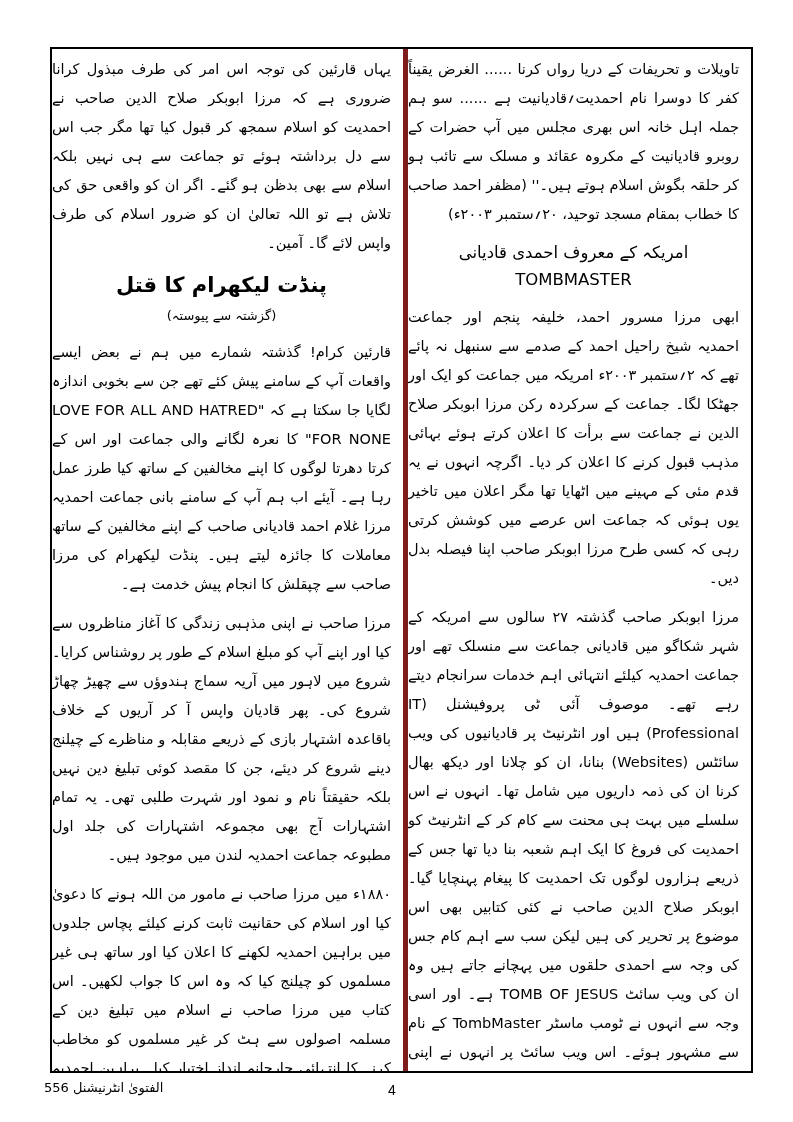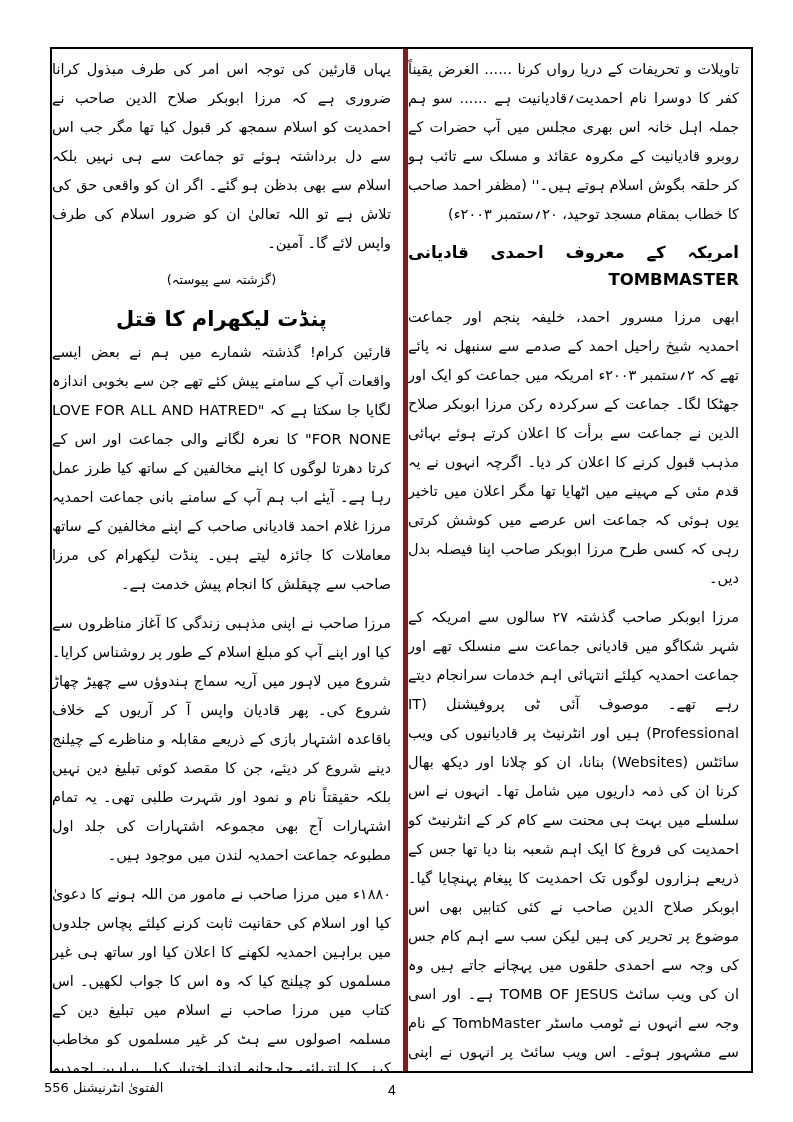--- a/index.html
+++ b/index.html
@@ -17,21 +17,21 @@
     position:absolute;top:0;height:100%;box-sizing:border-box;
     padding:6px 12px 4px 0;overflow:hidden;
     direction:rtl;text-align:justify;
     font-size:14.5px;line-height:29px;
   }
   .col-first{right:0;width:348px;border-left:5px solid #7f1d1d;}
   .col-second{left:0;width:351px;}
   .block{margin:0 0 10px 0;}
   .paragraph{}
   .heading{
-    font-weight:bold;font-size:16.5px;line-height:27px;
+    font-weight:normal;text-align:center;font-size:16.5px;line-height:27px;
     margin:10px 0 10px 0;
   }
   .heading-large{
     font-weight:bold;text-align:center;font-size:21px;line-height:30px;
     margin:12px 0 4px 0;
   }
   .subheading{
     text-align:center;font-size:13px;line-height:24px;margin:0 0 10px 0;
   }
   .footer-journal{
@@ -50,24 +50,24 @@
   <div class="col col-first">
       <div class="block paragraph">تاویلات و تحریفات کے دریا رواں کرنا ...... الغرض یقیناً کفر کا دوسرا نام احمدیت؍قادیانیت ہے ...... سو ہم جملہ اہل خانہ اس بھری مجلس میں آپ حضرات کے روبرو قادیانیت کے مکروہ عقائد و مسلک سے تائب ہو کر حلقہ بگوش اسلام ہوتے ہیں۔'' (مظفر احمد صاحب کا خطاب بمقام مسجد توحید، ۲۰؍ستمبر ۲۰۰۳ء)</div>
       <div class="block heading">
         <div>امریکہ کے معروف احمدی قادیانی TOMBMASTER</div>
       </div>
       <div class="block paragraph">ابھی مرزا مسرور احمد، خلیفہ پنجم اور جماعت احمدیہ شیخ راحیل احمد کے صدمے سے سنبھل نہ پائے تھے کہ ۲؍ستمبر ۲۰۰۳ء امریکہ میں جماعت کو ایک اور جھٹکا لگا۔ جماعت کے سرکردہ رکن مرزا ابوبکر صلاح الدین نے جماعت سے برأت کا اعلان کرتے ہوئے بہائی مذہب قبول کرنے کا اعلان کر دیا۔ اگرچہ انہوں نے یہ قدم مئی کے مہینے میں اٹھایا تھا مگر اعلان میں تاخیر یوں ہوئی کہ جماعت اس عرصے میں کوشش کرتی رہی کہ کسی طرح مرزا ابوبکر صاحب اپنا فیصلہ بدل دیں۔</div>
       <div class="block paragraph">مرزا ابوبکر صاحب گذشتہ ۲۷ سالوں سے امریکہ کے شہر شکاگو میں قادیانی جماعت سے منسلک تھے اور جماعت احمدیہ کیلئے انتہائی اہم خدمات سرانجام دیتے رہے تھے۔ موصوف آئی ٹی پروفیشنل (IT Professional) ہیں اور انٹرنیٹ پر قادیانیوں کی ویب سائٹس (Websites) بنانا، ان کو چلانا اور دیکھ بھال کرنا ان کی ذمہ داریوں میں شامل تھا۔ انہوں نے اس سلسلے میں بہت ہی محنت سے کام کر کے انٹرنیٹ کو احمدیت کی فروغ کا ایک اہم شعبہ بنا دیا تھا جس کے ذریعے ہزاروں لوگوں تک احمدیت کا پیغام پہنچایا گیا۔ ابوبکر صلاح الدین صاحب نے کئی کتابیں بھی اس موضوع پر تحریر کی ہیں لیکن سب سے اہم کام جس کی وجہ سے احمدی حلقوں میں پہچانے جاتے ہیں وہ ان کی ویب سائٹ TOMB OF JESUS ہے۔ اور اسی وجہ سے انہوں نے ٹومب ماسٹر TombMaster کے نام سے مشہور ہوئے۔ اس ویب سائٹ پر انہوں نے اپنی تحقیقات کے ذریعے یہ ثابت کرنے کی کوشش کی تھی کہ حضرت عیسیٰ ابن مریم علیہما السلام کا انتقال ہو چکا ہے اور وہ کشمیر میں مدفون ہیں۔ شروع میں انہوں نے احمدیت سے اپنے تعلق کو چھپانے کی کوشش کی تاکہ لوگ ان کی تحقیقات کو تسلیم کر لیں مگر یہ بات زیادہ عرصہ تک پوشیدہ نہیں رہ سکی۔ بقول ابوبکر صاحب کے آنجہانی مرزا طاہر احمد قادیانی نے احمدیت کیلئے ان کی خدمات کو بہت سراہا تھا اور ان کیلئے روشن مستقبل کی دعا کی تھی۔ افسوس کہ اس روشن مستقبل میں احمدیت کا کوئی عمل دخل نہیں رہا۔ احمدیت سے علیحدگی اختیار کرتے ہوئے ابوبکر صاحب نے فرمایا:</div>
     </div>
   <div class="col col-second">
       <div class="block paragraph">یہاں قارئین کی توجہ اس امر کی طرف مبذول کرانا ضروری ہے کہ مرزا ابوبکر صلاح الدین صاحب نے احمدیت کو اسلام سمجھ کر قبول کیا تھا مگر جب اس سے دل برداشتہ ہوئے تو جماعت سے ہی نہیں بلکہ اسلام سے بھی بدظن ہو گئے۔ اگر ان کو واقعی حق کی تلاش ہے تو اللہ تعالیٰ ان کو ضرور اسلام کی طرف واپس لائے گا۔ آمین۔</div>
-      <div class="block subheading">(گزشتہ سے پیوستہ)</div>
       <div class="block heading-large">
         <div>پنڈت لیکھرام کا قتل</div>
       </div>
+      <div class="block subheading">(گزشتہ سے پیوستہ)</div>
       <div class="block paragraph">قارئین کرام! گذشتہ شمارے میں ہم نے بعض ایسے واقعات آپ کے سامنے پیش کئے تھے جن سے بخوبی اندازہ لگایا جا سکتا ہے کہ "LOVE FOR ALL AND HATRED FOR NONE" کا نعرہ لگانے والی جماعت اور اس کے کرتا دھرتا لوگوں کا اپنے مخالفین کے ساتھ کیا طرز عمل رہا ہے۔ آیئے اب ہم آپ کے سامنے بانی جماعت احمدیہ مرزا غلام احمد قادیانی صاحب کے اپنے مخالفین کے ساتھ معاملات کا جائزہ لیتے ہیں۔ پنڈت لیکھرام کی مرزا صاحب سے چپقلش کا انجام پیش خدمت ہے۔</div>
       <div class="block paragraph">مرزا صاحب نے اپنی مذہبی زندگی کا آغاز مناظروں سے کیا اور اپنے آپ کو مبلغ اسلام کے طور پر روشناس کرایا۔ شروع میں لاہور میں آریہ سماج ہندوؤں سے چھیڑ چھاڑ شروع کی۔ پھر قادیان واپس آ کر آریوں کے خلاف باقاعدہ اشتہار بازی کے ذریعے مقابلہ و مناظرے کے چیلنج دینے شروع کر دیئے، جن کا مقصد کوئی تبلیغ دین نہیں بلکہ حقیقتاً نام و نمود اور شہرت طلبی تھی۔ یہ تمام اشتہارات آج بھی مجموعہ اشتہارات کی جلد اول مطبوعہ جماعت احمدیہ لندن میں موجود ہیں۔</div>
       <div class="block paragraph">۱۸۸۰ء میں مرزا صاحب نے مامور من اللہ ہونے کا دعویٰ کیا اور اسلام کی حقانیت ثابت کرنے کیلئے پچاس جلدوں میں براہین احمدیہ لکھنے کا اعلان کیا اور ساتھ ہی غیر مسلموں کو چیلنج کیا کہ وہ اس کا جواب لکھیں۔ اس کتاب میں مرزا صاحب نے اسلام میں تبلیغ دین کے مسلمہ اصولوں سے ہٹ کر غیر مسلموں کو مخاطب کرنے کا انتہائی جارحانہ انداز اختیار کیا۔ براہین احمدیہ کا طرز اسلوب اس قدر قابل اعتراض تھا کہ کوئی عیسائی یا ہندو اس کا مطالعہ کرنے کے بعد مشتعل ہوئے بغیر نہیں رہ سکتا۔ اس کتاب نے ہندوستان کے عیسائیوں اور ہندوؤں کے دلوں میں مستقل طور پر عناد اور منافرت پیدا کر دی۔ اس کا عملی ثبوت پنڈت لیکھرام کی شکل میں مہیا ہوا جس نے براہین احمدیہ کے مقابلے میں 'تکذیب براہین احمدیہ' شائع کی۔ یہ کتاب کیا تھی دشنام کا پلندہ اور بدگوئی کا شرمناک مرقع تھی۔ اس کتاب میں خدا کے نیک اور صالح بندوں پر بہتان اور الزامات کی بوچھاڑ، خصوصاً انبیاء کرام علیہم السلام کو گالیاں لکھ کر لیکھرام نے اپنے خبث باطن کا اظہار کیا۔ اس کے علاوہ دیگر کتب جو منصہ شہود پر آئیں جن میں حضرت محمد ﷺ کی ذات پر رکیک حملے کئے گئے وہ بھی براہین احمدیہ کا نتیجہ تھے اور اس ردعمل کی تمام تر ذمہ داری مرزا غلام احمد قادیانی صاحب پر عائد ہوتی ہے۔ بجائے اس کے کہ مرزا صاحب عالمانہ انداز میں لیکھرام کے اعتراضات کا جواب دیتے مرزا صاحب نے اعجاز نمائی کے دعوے کرنا شروع کر دیئے۔ پچھلے شمارے میں آپ نے</div>
     </div>
 </div>
 
 <div class="footer-journal">الفتویٰ انٹرنیشنل 556</div>
 
 <div class="footer-page">4</div>
 

